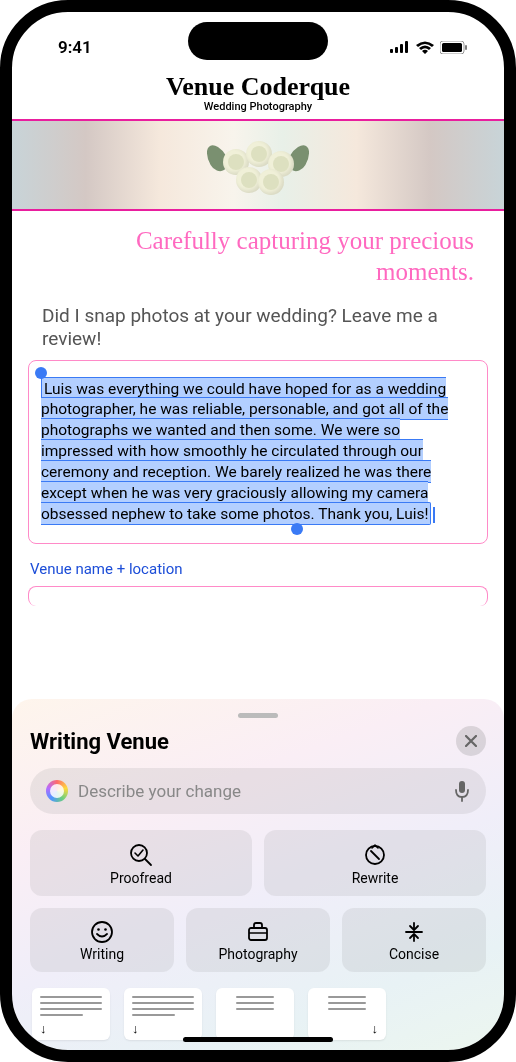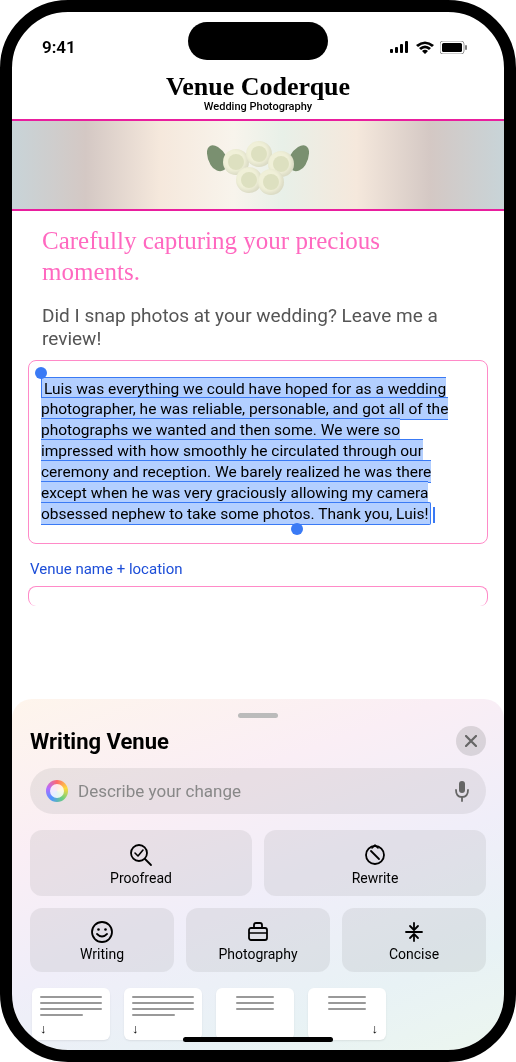--- a/index.html
+++ b/index.html
@@ -1,31 +1,31 @@
 <!DOCTYPE html>
 <html><head>
 <meta charset="utf-8">
 <style>
 *{margin:0;padding:0;box-sizing:border-box;font-family:-apple-system,BlinkMacSystemFont,"Segoe UI",Roboto,sans-serif;-webkit-font-smoothing:antialiased}
 body{background:#fff;width:516px;height:1062px;position:relative;overflow:hidden}
 .phone-frame{position:absolute;inset:0;border:12px solid #000;border-radius:68px;pointer-events:none;z-index:100}
 .notch{position:absolute;top:22px;left:50%;transform:translateX(-50%);width:140px;height:38px;background:#000;border-radius:22px;z-index:101}
 .content{position:absolute;top:12px;left:12px;right:12px;bottom:12px;border-radius:56px;overflow:hidden;background:#fff}
 .status-bar{display:flex;justify-content:space-between;align-items:center;padding:18px 30px 4px;height:56px}
-.time{font-size:17px;font-weight:600;}
+.time{font-size:17px;font-weight:600;margin-left:16px}
 .status-icons{display:flex;gap:6px;align-items:center;margin-right:6px}
 .header{text-align:center;padding:4px 0 6px}
 .brand{font-family:Georgia,serif;font-size:26px;font-weight:700}
 .brand-sub{font-size:11px;font-weight:500;margin-top:-2px}
 .hero{height:92px;position:relative;border-top:2px solid #e91e9e;border-bottom:2px solid #e91e9e;background:linear-gradient(90deg,#c8d4d8 0%,#d4c8c4 15%,#f5e8dc 30%,#f8f4ec 45%,#e8f0e8 55%,#f5e8dc 70%,#d4c8c4 85%,#c8d4d8 100%);overflow:hidden}
 .bouquet{position:absolute;left:50%;top:50%;transform:translate(-50%,-45%);width:120px;height:80px}
 .flower{position:absolute;width:26px;height:26px;background:#f0f0d8;border-radius:50%;box-shadow:inset -2px -2px 4px rgba(0,0,0,.1)}
 .flower:before{content:"";position:absolute;inset:5px;background:#dde0c0;border-radius:50%}
 .leaf{position:absolute;width:18px;height:28px;background:#7a9070;border-radius:50% 50% 50% 50%/60% 60% 40% 40%}
-.tagline{font-family:Georgia,serif;color:#ff69c0;font-size:25px;line-height:1.25;text-align:left;padding:14px 30px 10px}
+.tagline{font-family:Georgia,serif;color:#ff69c0;font-size:25px;line-height:1.25;text-align:right;padding:14px 30px 10px}
 .prompt{font-size:19px;color:#555;padding:6px 30px 10px}
 .review-box{margin:0 16px;border:1.5px solid #ff8ac8;border-radius:8px;padding:18px 12px;position:relative}
 .sel{background:#b3cfff;border:1px solid #3a7af5;border-radius:2px;padding:1px 2px;display:inline}
 .review-text{font-size:15.5px;line-height:1.35;color:#000}
 .caret{display:inline-block;width:2px;height:16px;background:#3a7af5;vertical-align:middle;margin-left:2px}
 .caret-dot{position:absolute;width:12px;height:12px;background:#3a7af5;border-radius:50%}
 .venue-label{font-size:15px;color:#1d4ed8;padding:16px 18px 8px}
 .venue-box{margin:0 16px;height:20px;border:1.5px solid #ff8ac8;border-radius:8px;border-bottom:none}
 .sheet{position:absolute;bottom:0;left:0;right:0;background:linear-gradient(160deg,#fef5ec 0%,#faeef5 30%,#f0eef9 55%,#e8f2f5 80%,#ecf6ef 100%);border-top-left-radius:20px;border-top-right-radius:20px;padding:14px 18px 10px}
 .grabber{width:40px;height:5px;background:#bbb;border-radius:3px;margin:0 auto 8px}

